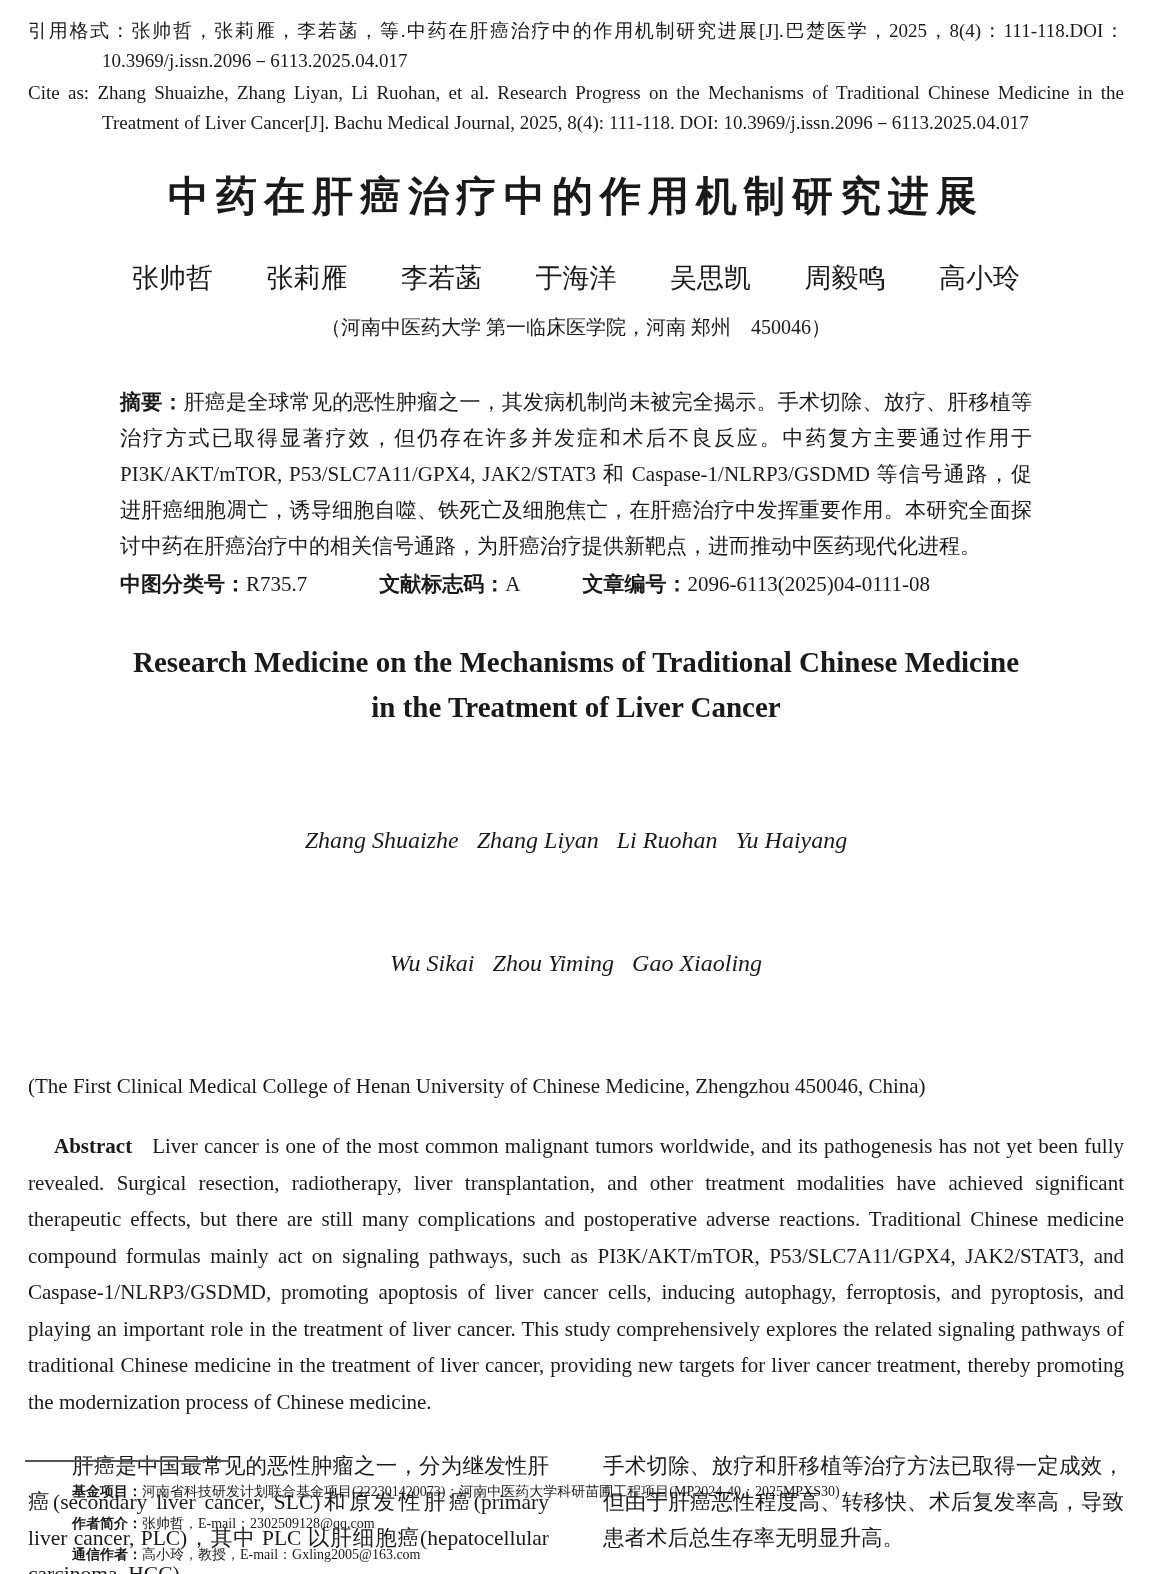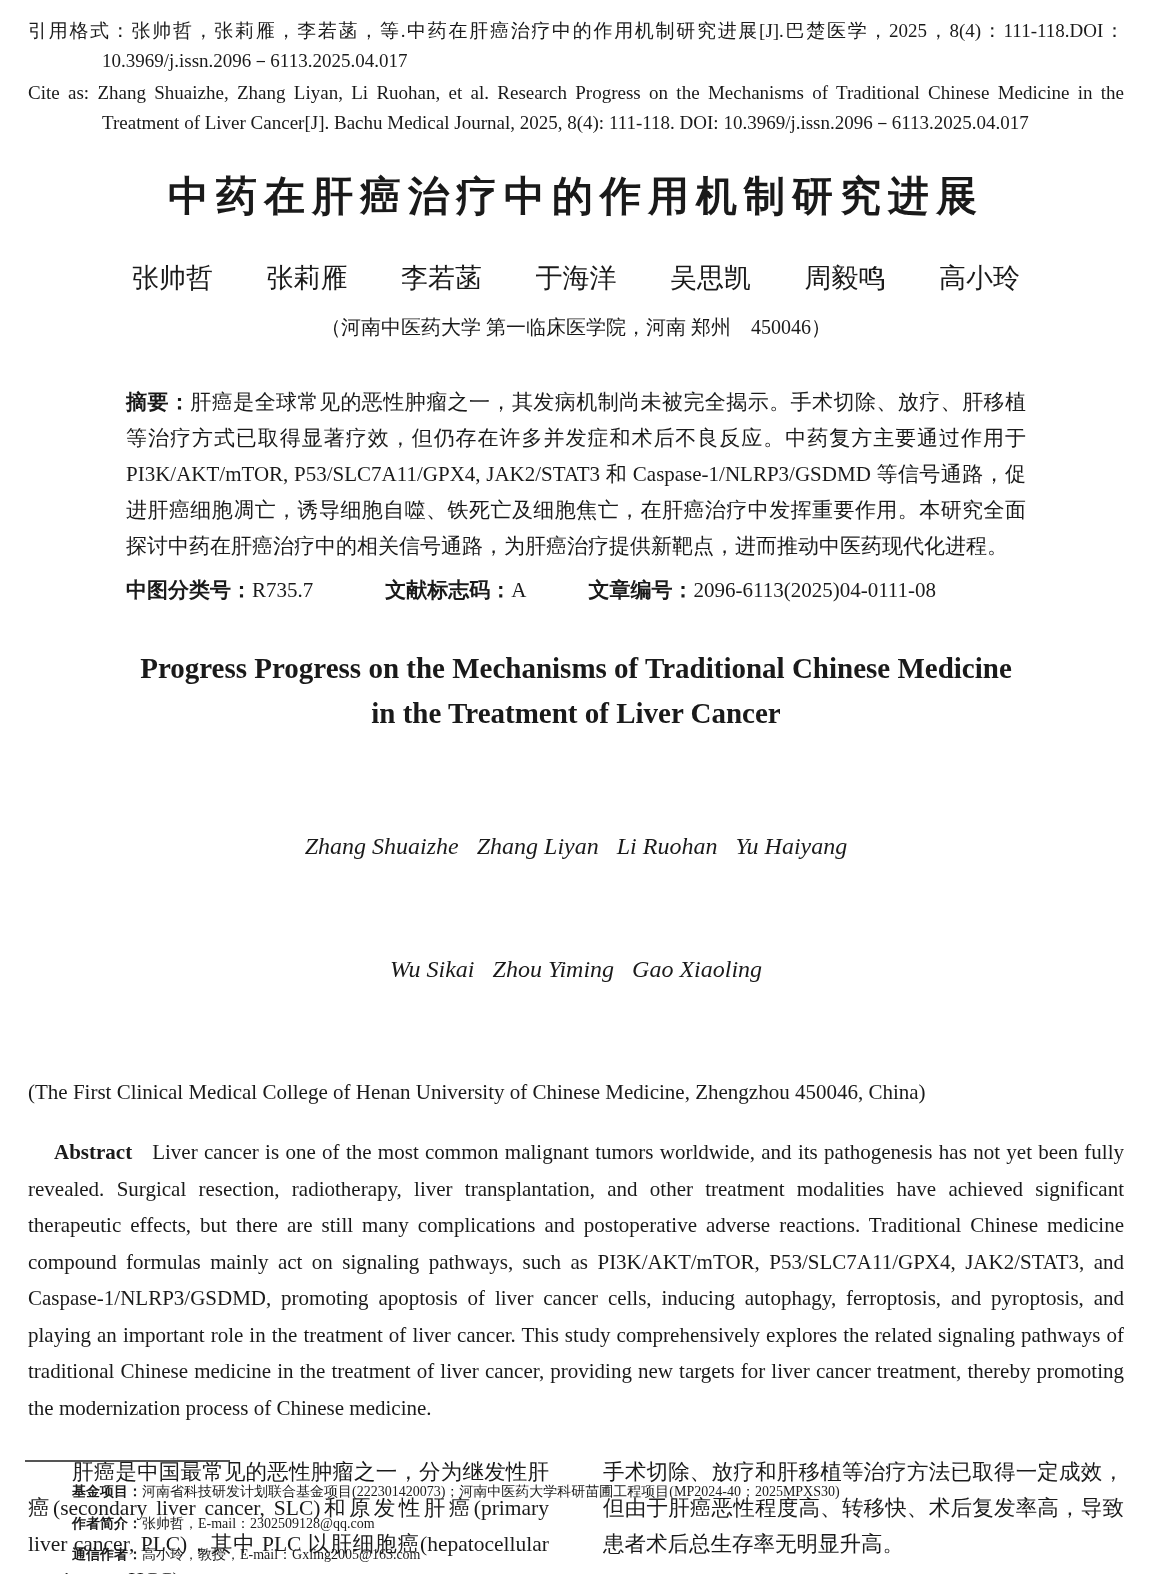--- a/index.html
+++ b/index.html
@@ -23,21 +23,21 @@
     margin-top:32px; line-height:52px;
   }
   .authors-cn {
     text-align:center; font-size:27px; line-height:36px;
     margin-top:38px; word-spacing:20px; white-space:pre-wrap;
   }
   .affil-cn { text-align:center; font-size:20px; line-height:26px; margin-top:18px; }
 
   
   .abstract-cn { margin:44px 90px 0 90px; font-size:21px; line-height:36px; text-align:justify; }
-  .abstract-cn p { margin:8px; }
+  .abstract-cn p { margin:2px; }
   .lbl-hei { font-weight:bold; font-family:"Liberation Sans","DejaVu Sans",sans-serif; }
   .kw-cn { white-space:pre-wrap; }
   .class-line .seg { display:inline-block; }
   .class-line .gap1 { margin-right:72px; }
   .class-line .gap2 { margin-right:62px; }
 
   
   .title-en {
     text-align:center; font-weight:bold; font-size:29px; line-height:45px; margin-top:38px;
   }
@@ -80,21 +80,21 @@
   <div class="authors-cn">张帅哲  张莉雁  李若菡  于海洋  吴思凯  周毅鸣  高小玲</div>
 
   <div class="affil-cn">（河南中医药大学 第一临床医学院，河南 郑州　450046）</div>
 
   <div class="abstract-cn">
     <p><span class="lbl-hei">摘要：</span><span>肝癌是全球常见的恶性肿瘤之一，其发病机制尚未被完全揭示。手术切除、放疗、肝移植等治疗方式已取得显著疗效，但仍存在许多并发症和术后不良反应。中药复方主要通过作用于PI3K/AKT/mTOR, P53/SLC7A11/GPX4, JAK2/STAT3 和 Caspase-1/NLRP3/GSDMD 等信号通路，促进肝癌细胞凋亡，诱导细胞自噬、铁死亡及细胞焦亡，在肝癌治疗中发挥重要作用。本研究全面探讨中药在肝癌治疗中的相关信号通路，为肝癌治疗提供新靶点，进而推动中医药现代化进程。</span></p>
     <p class="class-line"><span class="seg gap1"><span class="lbl-hei">中图分类号：</span><span>R735.7</span></span><span class="seg gap2"><span class="lbl-hei">文献标志码：</span><span>A</span></span><span class="seg"><span class="lbl-hei">文章编号：</span><span>2096-6113(2025)04-0111-08</span></span></p>
   </div>
 
   <div class="title-en">
-    <div>Progress Progress on the Mechanisms of Traditional Chinese Medicine</div>
+    <div>Research Medicine on the Mechanisms of Traditional Chinese Medicine</div>
     <div>in the Treatment of Liver Cancer</div>
   </div>
 
   <div class="authors-en">
     <div>Zhang Shuaizhe   Zhang Liyan   Li Ruohan   Yu Haiyang</div>
     <div>Wu Sikai   Zhou Yiming   Gao Xiaoling</div>
   </div>
 
   <div class="affil-en">(The First Clinical Medical College of Henan University of Chinese Medicine, Zhengzhou 450046, China)</div>
 

